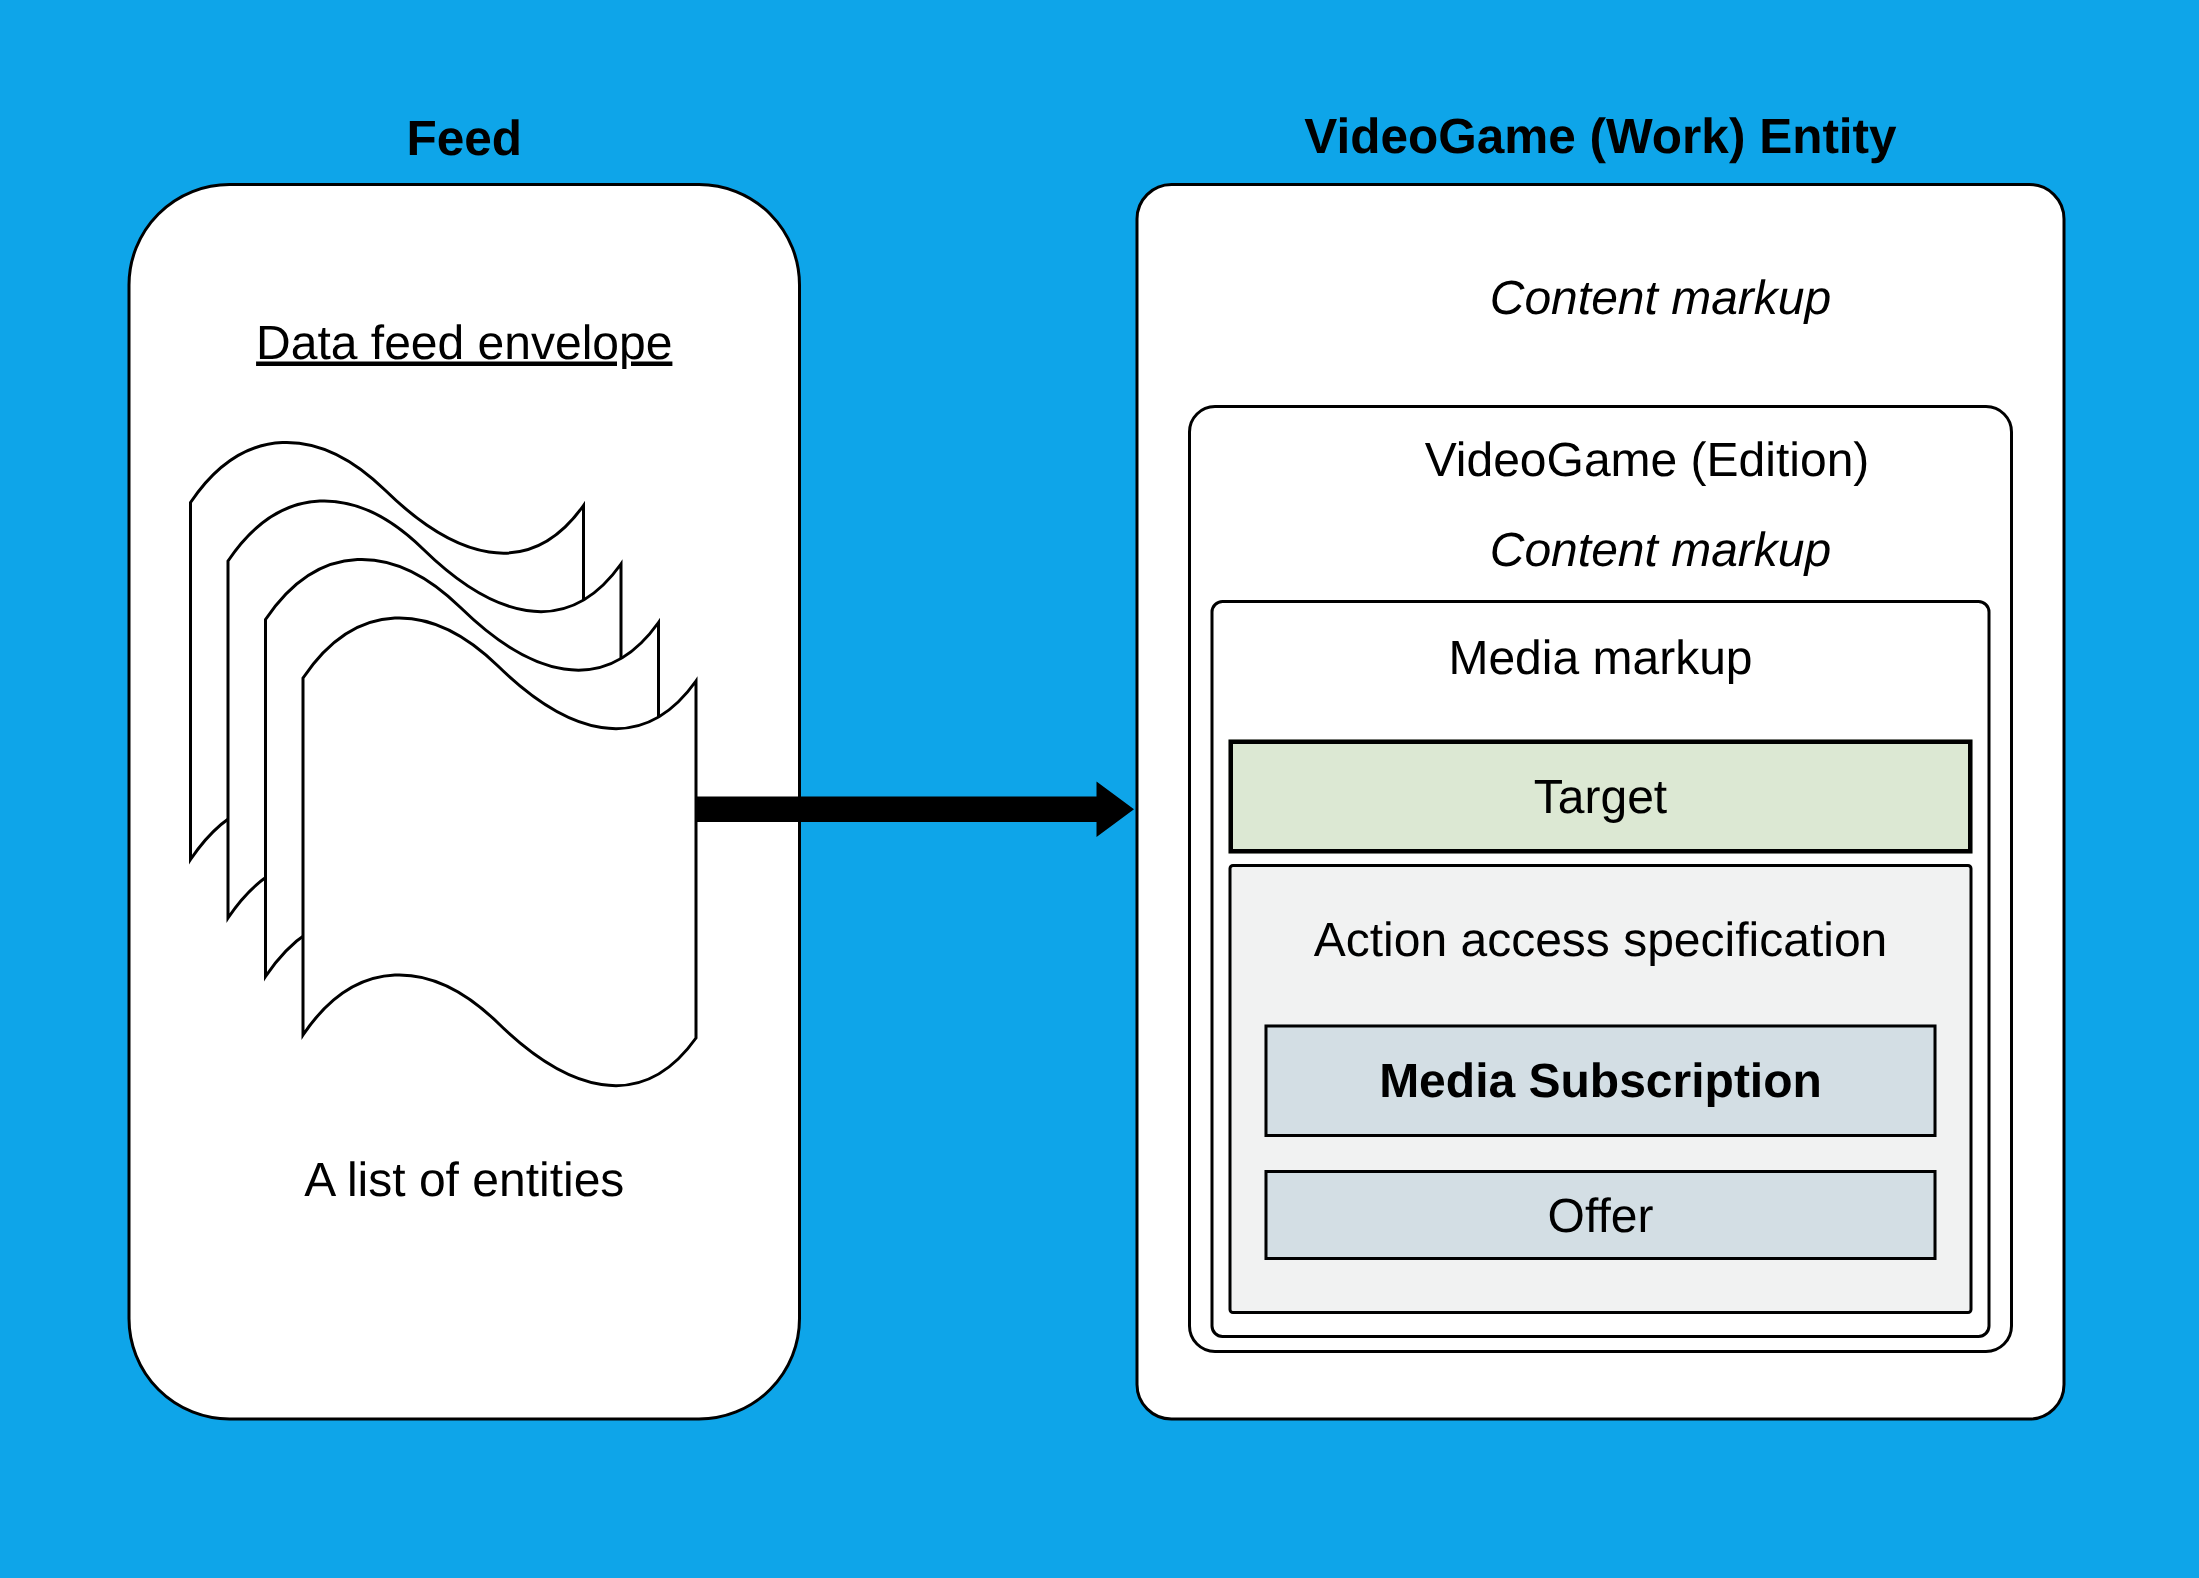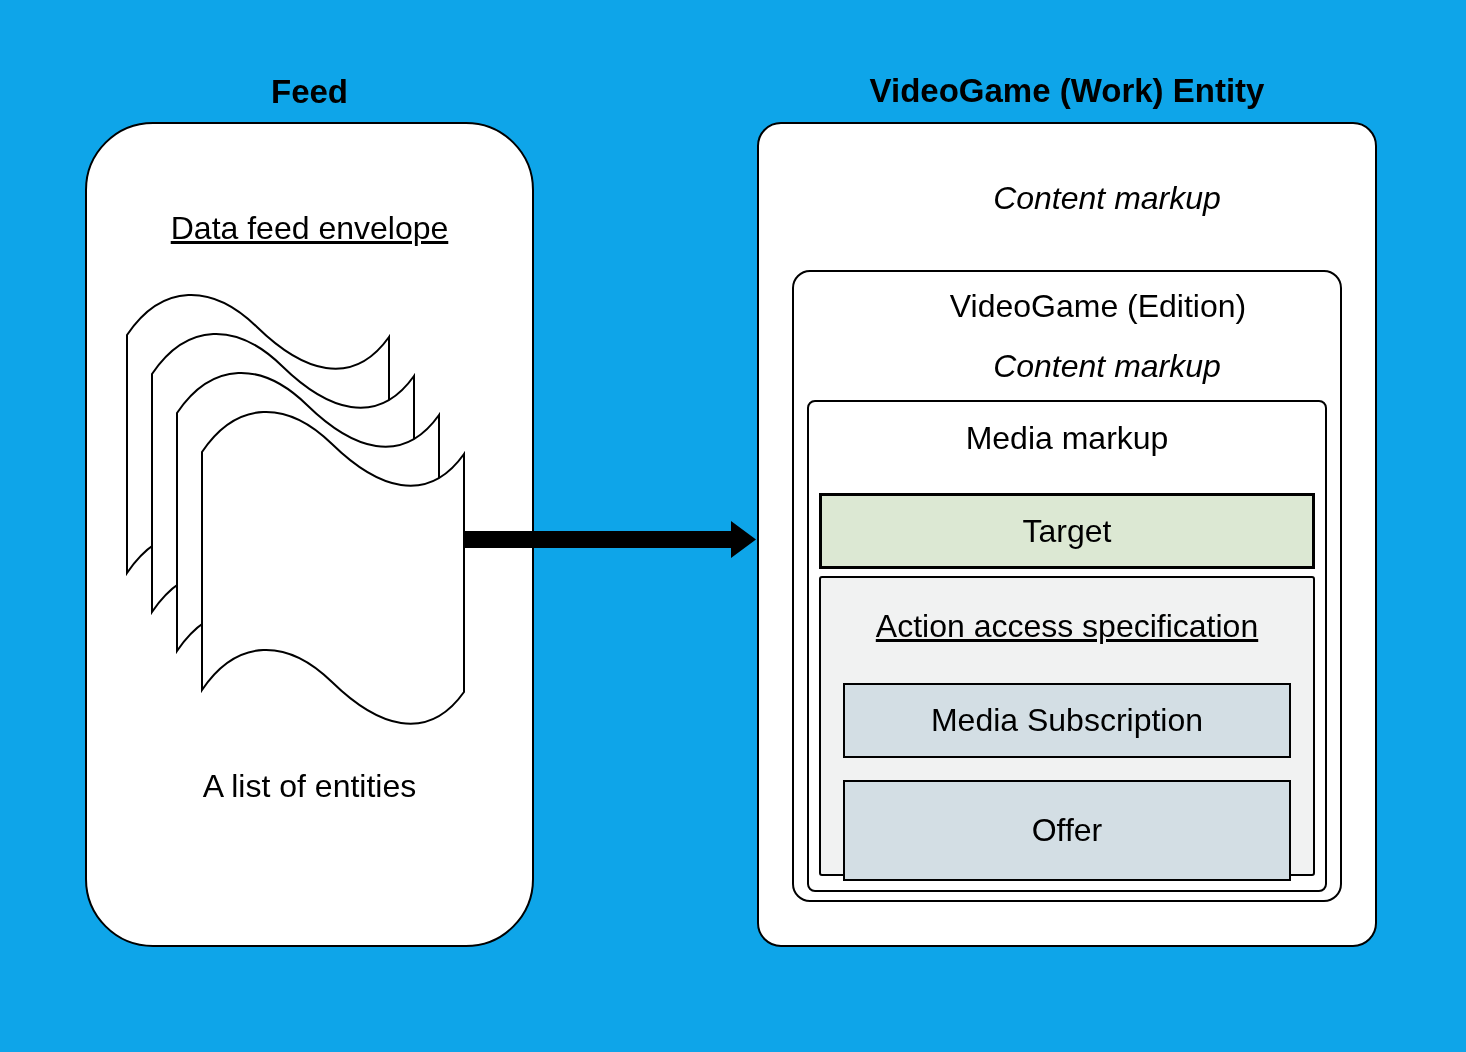--- a/index.html
+++ b/index.html
@@ -35,22 +35,22 @@
     font-size: 32px;
     border: 2px solid #000;
   }
 
   #feed-box       { left: 85px;  top: 122px; width: 449px; height: 825px; border-radius: 68px; }
   #entity-box     { left: 757px; top: 122px; width: 620px; height: 825px; border-radius: 24px; }
   #edition-box    { left: 33px;  top: 146px; width: 550px; height: 632px; border-radius: 18px; }
   #action-box     { left: 13px;  top: 128px; width: 520px; height: 492px; border-radius: 8px;  }
   #target-box     { left: 10px;  top: 74px;  width: 496px; height: 76px;  background: var(--target-fill, #dce8d3); border-width: 3px; margin-top: 17px; }
   #access-box     { left: 10px;  top: 174px; width: 496px; height: 300px; background: var(--access-fill, #f1f2f2); border-radius: 3px; }
-  #media-box      { left: 22px;  top: 105px; width: 448px; height: 75px;  background: var(--access-item-fill, #d3dee4); }
-  #offer-box      { left: 22px;  top: 202px; width: 448px; height: 101px;  background: var(--access-item-fill, #d3dee4); }
+  #media-box      { left: 22px;  top: 105px; width: 448px; height: 75px;  background: var(--access-item-fill, #d3dee4); font-weight: bold; }
+  #offer-box      { left: 22px;  top: 202px; width: 448px; height: 60px;  background: var(--access-item-fill, #d3dee4); }
 
   svg { display: block; }
 </style>
 </head>
 <body>
 
 <div id="canvas">
 
   <div class="label title" style="left:85px; top:71px; width:449px;">Feed</div>
 
@@ -93,21 +93,21 @@
       <div class="round-box" id="action-box">
 
         <div class="label" style="left:0; top:16px; width:516px;">Media markup</div>
 
         <div class="fill-box" id="target-box">
           <span>Target</span>
         </div>
 
         <div class="round-box" id="access-box">
 
-          <div class="label" style="left:0; top:28px; width:492px;text-decoration:underline;">Action access specification</div>
+          <div class="label" style="left:0; top:28px; width:492px;">Action access specification</div>
 
           <div class="fill-box" id="media-box">
             <span>Media Subscription</span>
           </div>
 
           <div class="fill-box" id="offer-box">
             <span>Offer</span>
           </div>
 
         </div>

